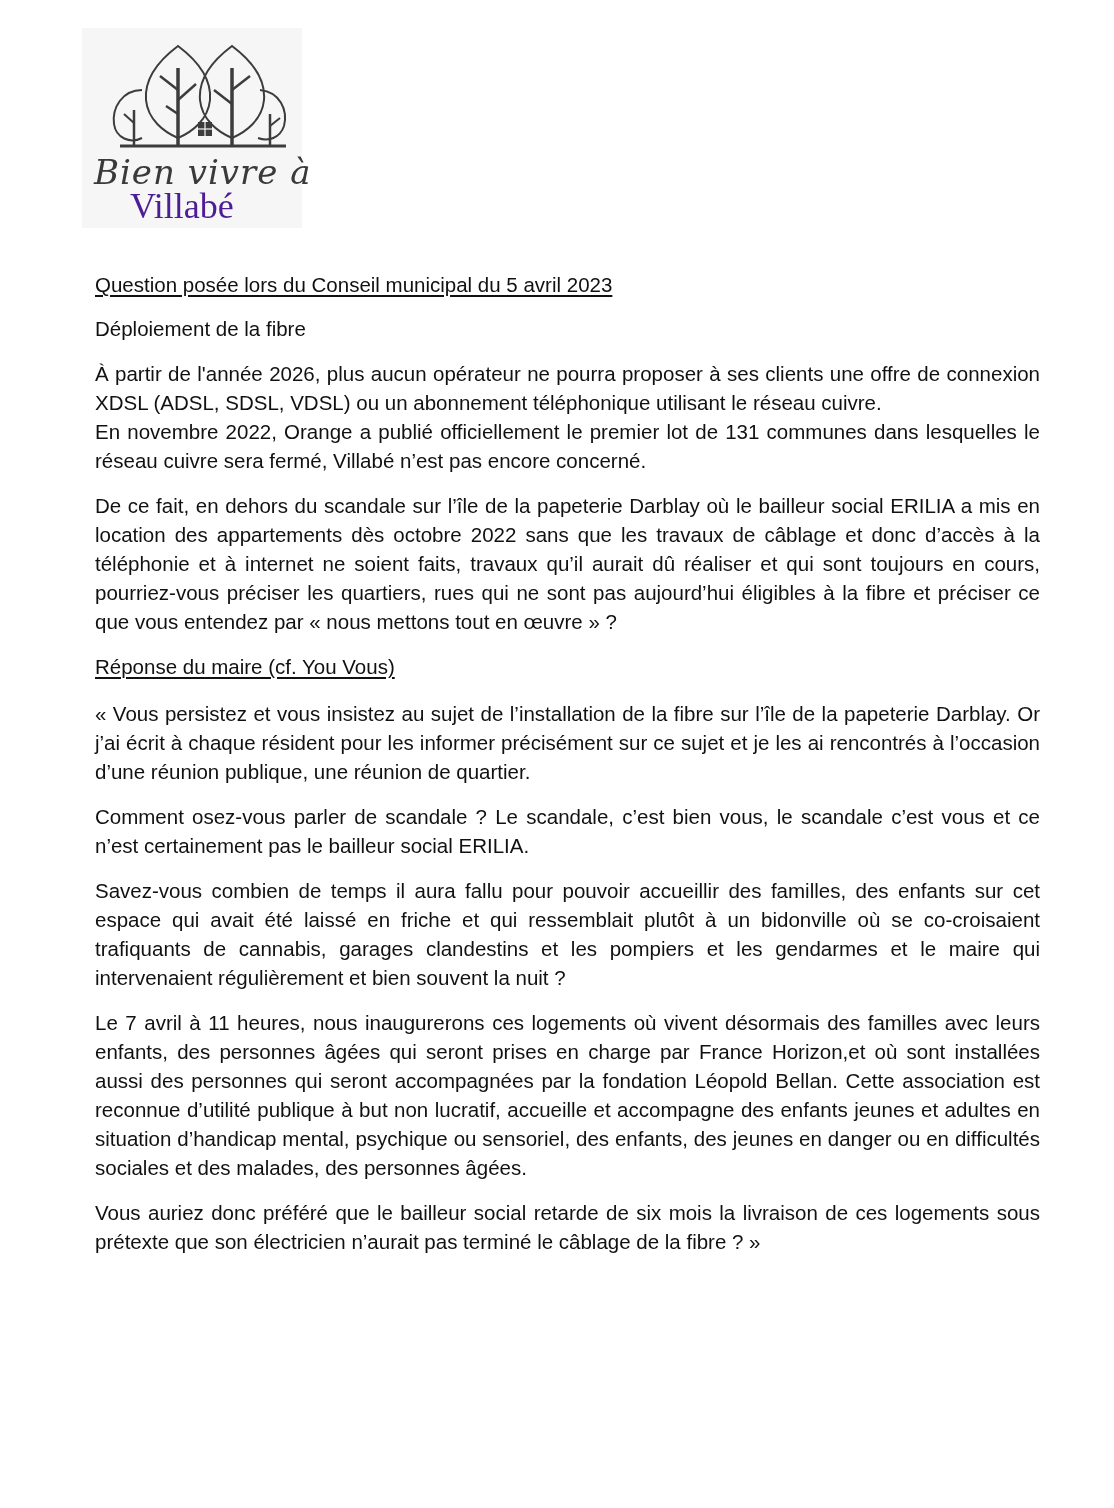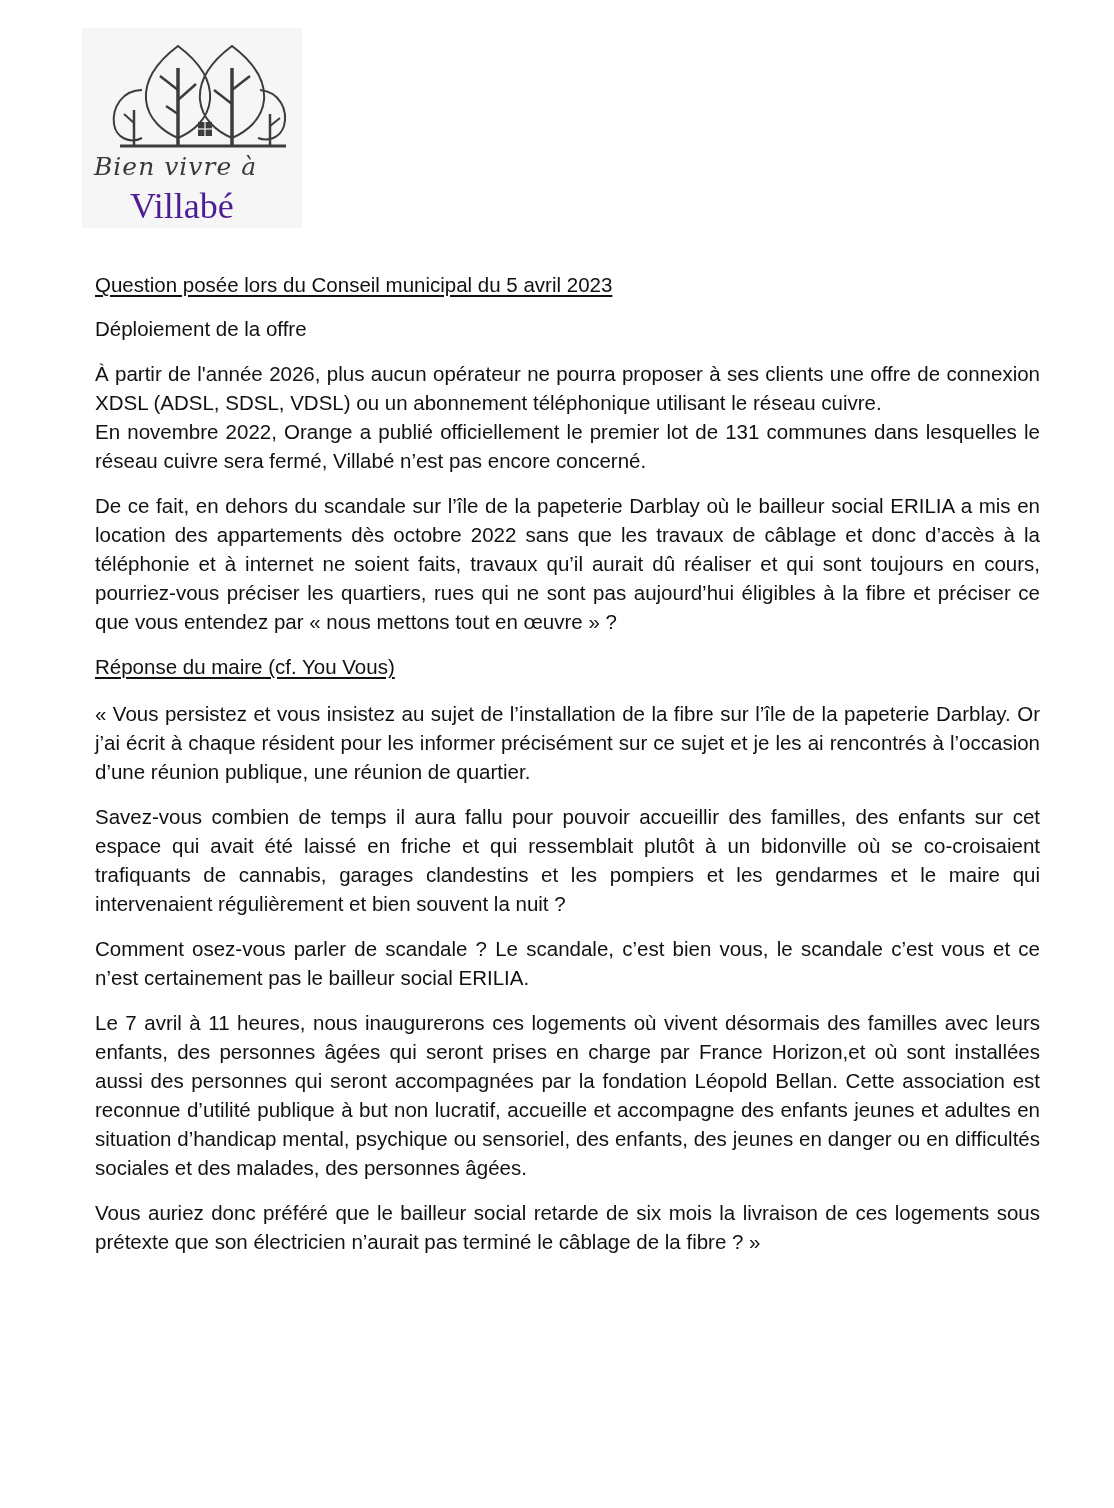--- a/index.html
+++ b/index.html
@@ -1,20 +1,20 @@
 <!DOCTYPE html>
 <html><head>
   <meta charset="utf-8">
   <style>
     html, body { margin: 0; padding: 0; background: #ffffff; }
     body { width: 1114px; height: 1508px; position: relative; overflow: hidden; color: #111; }
     .page { position: absolute; left: 0; top: 0; width: 1114px; height: 1508px; background: #fff; }
     .logo { position: absolute; left: 82px; top: 28px; width: 220px; height: 200px; background: #f6f6f6; }
     .logo svg { position: absolute; left: 0; top: 0; }
-    .logo-script { position: absolute; left: 12px; top: 124px; font-family: "DejaVu Serif", serif; font-style: italic; font-size: 25px; color: #3a3a3a; letter-spacing: 1px; white-space: nowrap; }
+    .logo-script { position: absolute; left: 12px; top: 124px; font-family: "DejaVu Serif", serif; font-style: italic; font-size: 34px; color: #3a3a3a; letter-spacing: 1px; white-space: nowrap; }
     .logo-name { position: absolute; left: 48px; top: 157px; font-family: "Liberation Serif", serif; font-size: 36px; color: #4c1d95; white-space: nowrap; }
     .content { position: absolute; left: 95px; top: 254px; width: 945px; font-family: "Liberation Sans", sans-serif; font-size: 20.5px; line-height: 29px; color: #111; }
     .content p { margin: 16px 0 15px 0; text-align: justify; text-align-last: left; }
     .heading { text-decoration: underline; text-decoration-thickness: 2px; text-underline-offset: 3px; }
     .sub { margin-top: 4px !important; margin-bottom: 14px !important; }
     .nl { display: block; }
     .p-mayor-title { margin-bottom: 18px !important; }
   </style>
 </head>
 <body>
@@ -48,29 +48,29 @@
       <line x1="116" y1="101" x2="130" y2="101" stroke="#f6f6f6" stroke-width="1.2"></line>
 
       <line x1="38" y1="118" x2="204" y2="118" stroke-width="3"></line>
     </svg>
     <div class="logo-script">Bien vivre à</div>
     <div class="logo-name">Villabé</div>
   </div>
 
   <div class="content">
     <p class="heading">Question posée lors du Conseil municipal du 5 avril 2023</p>
-    <p class="sub">Déploiement de la offre</p>
+    <p class="sub">Déploiement de la fibre</p>
 
     <p>
       <span class="nl">À partir de l'année 2026, plus aucun opérateur ne pourra proposer à ses clients une offre de connexion XDSL (ADSL, SDSL, VDSL) ou un abonnement téléphonique utilisant le réseau cuivre.</span>
       <span class="nl">En novembre 2022, Orange a publié officiellement le premier lot de 131 communes dans lesquelles le réseau cuivre sera fermé, Villabé n’est pas encore concerné.</span>
     </p>
     <p>De ce fait, en dehors du scandale sur l’île de la papeterie Darblay où le bailleur social ERILIA a mis en location des appartements dès octobre 2022 sans que les travaux de câblage et donc d’accès à la téléphonie et à internet ne soient faits, travaux qu’il aurait dû réaliser et qui sont toujours en cours, pourriez-vous préciser les quartiers, rues qui ne sont pas aujourd’hui éligibles à la fibre et préciser ce que vous entendez par « nous mettons tout en œuvre » ?</p>
 
     <p class="heading p-mayor-title">Réponse du maire (cf. You Vous)</p>
 
     <p>« Vous persistez et vous insistez au sujet de l’installation de la fibre sur l’île de la papeterie Darblay. Or j’ai écrit à chaque résident pour les informer précisément sur ce sujet et je les ai rencontrés à l’occasion d’une réunion publique, une réunion de quartier.</p>
+    <p>Comment osez-vous parler de scandale ? Le scandale, c’est bien vous, le scandale c’est vous et ce n’est certainement pas le bailleur social ERILIA.</p>
     <p>Savez-vous combien de temps il aura fallu pour pouvoir accueillir des familles, des enfants sur cet espace qui avait été laissé en friche et qui ressemblait plutôt à un bidonville où se co-croisaient trafiquants de cannabis, garages clandestins et les pompiers et les gendarmes et le maire qui intervenaient régulièrement et bien souvent la nuit ?</p>
-    <p>Comment osez-vous parler de scandale ? Le scandale, c’est bien vous, le scandale c’est vous et ce n’est certainement pas le bailleur social ERILIA.</p>
     <p>Le 7 avril à 11 heures, nous inaugurerons ces logements où vivent désormais des familles avec leurs enfants, des personnes âgées qui seront prises en charge par France Horizon,et où sont installées aussi des personnes qui seront accompagnées par la fondation Léopold Bellan. Cette association est reconnue d’utilité publique à but non lucratif, accueille et accompagne des enfants jeunes et adultes en situation d’handicap mental, psychique ou sensoriel, des enfants, des jeunes en danger ou en difficultés sociales et des malades, des personnes âgées.</p>
     <p>Vous auriez donc préféré que le bailleur social retarde de six mois la livraison de ces logements sous prétexte que son électricien n’aurait pas terminé le câblage de la fibre ? »</p>
   </div>
 </div>
 
 </body></html>

